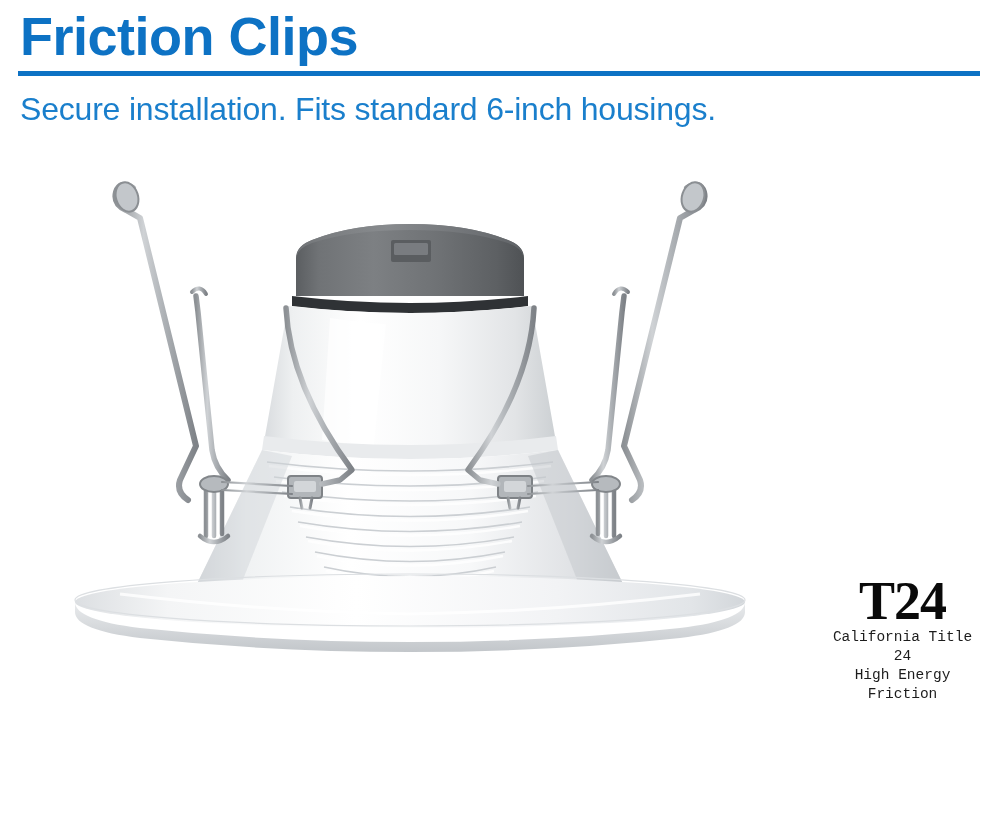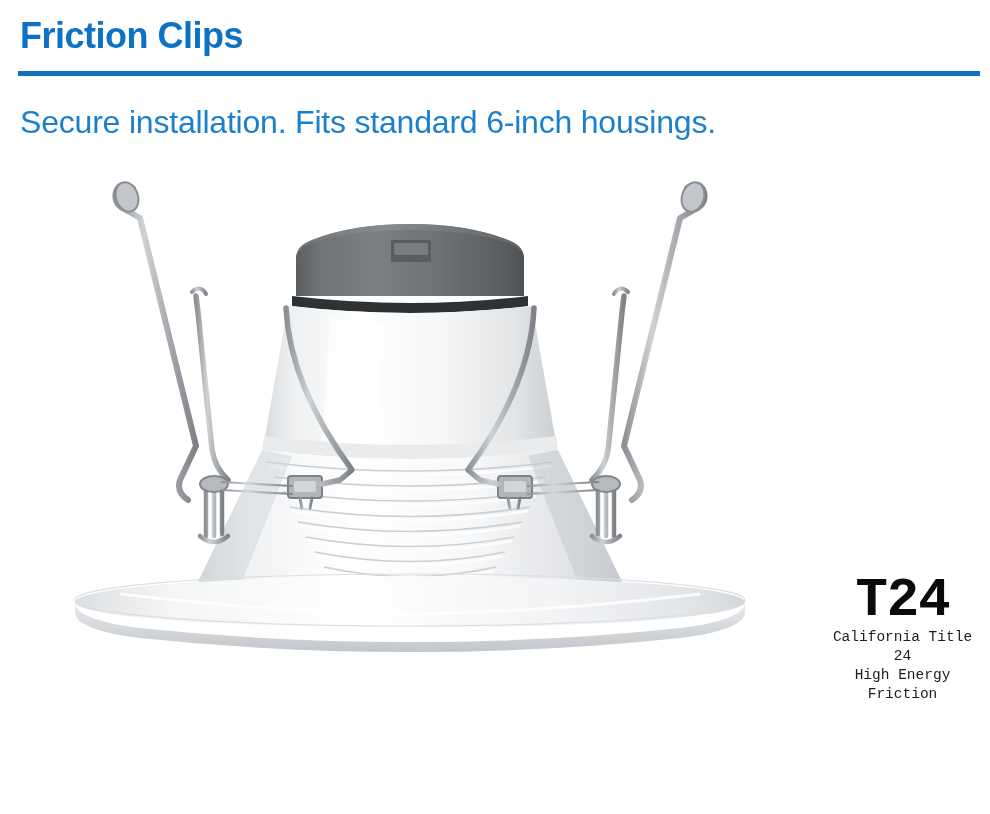--- a/index.html
+++ b/index.html
@@ -16,41 +16,41 @@
     -webkit-font-smoothing: antialiased;
   }
 
   
   #header { position: absolute; left: 0; top: 0; width: 990px; }
 
   #page-title {
     position: absolute;
     left: 20px;
     top: 8px;
-    font-size: 36px;
+    font-size: 54px;
     font-weight: bold;
     color: #0d72c4;
     letter-spacing: -0.5px;
     line-height: 56px;
     white-space: nowrap;
   }
 
   #title-rule {
     position: absolute;
     left: 18px;
     top: 71px;
     width: 962px;
     height: 5px;
     background: #0d72c4;
   }
 
   #page-subtitle {
     position: absolute;
     left: 20px;
-    top: 101px;
+    top: 88px;
     font-size: 32px;
     font-weight: normal;
     color: #1a7fcc;
     line-height: 42px;
     letter-spacing: -0.2px;
     white-space: nowrap;
   }
 
   
   #product-figure {
@@ -78,21 +78,21 @@
   }
   #t20-svg { position: absolute; left: 0; top: 0; }
 
   #t24-label {
     margin-top: 4px;
     font-size: 54px;
     font-weight: bold;
     color: #0a0a0a;
     line-height: 54px;
     letter-spacing: -1px;
-    font-family: Liberation Mono, monospace;
+    font-family: Liberation Serif, serif;
   }
   .cert-caption {
     font-size: 14.5px;
     color: #1c1c1c;
     line-height: 19px;
     font-family: Liberation Mono, monospace;
   }
 </style>
 </head>
 <body>

